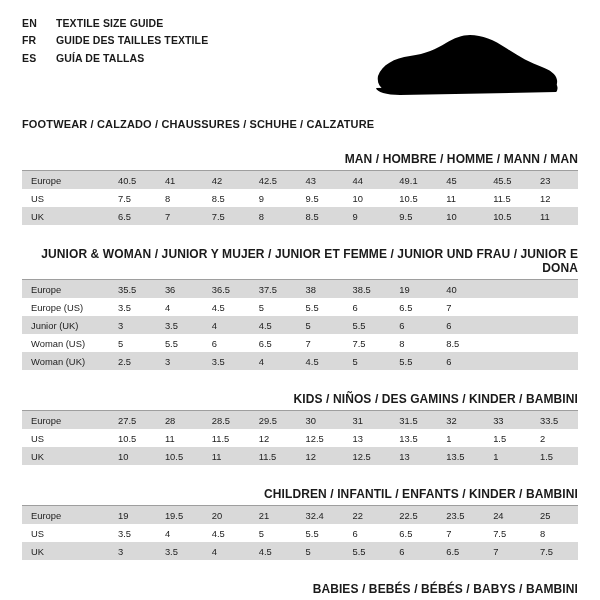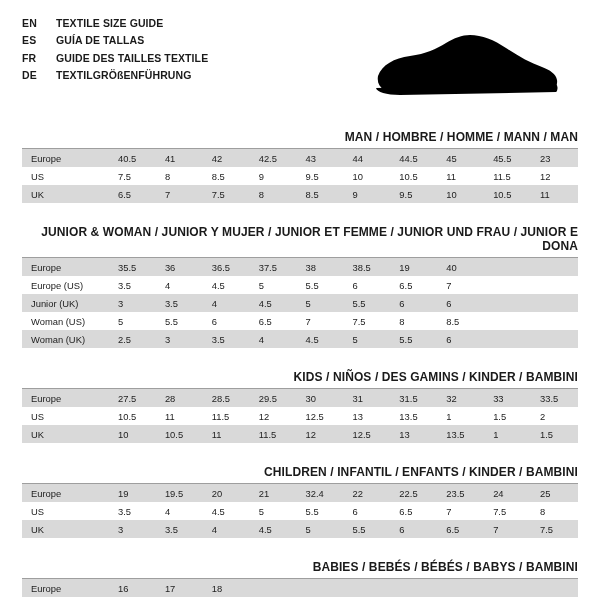--- a/index.html
+++ b/index.html
@@ -108,57 +108,54 @@
 <div class="page">
 
   <div class="header">
     <table class="lang-table">
       <tbody id="lang-rows">
           <tr>
             <td class="lang-code">EN</td>
             <td class="lang-name">TEXTILE SIZE GUIDE</td>
           </tr>
           <tr>
-            <td class="lang-code">ES</td>
-            <td class="lang-name">GUÍA DE TALLAS</td>
-          </tr>
-          <tr>
             <td class="lang-code">FR</td>
             <td class="lang-name">GUIDE DES TAILLES TEXTILE</td>
           </tr>
           <tr>
-            <td class="lang-code">DE</td>
-            <td class="lang-name">TEXTILGRÖßENFÜHRUNG</td>
+            <td class="lang-code">ES</td>
+            <td class="lang-name">GUÍA DE TALLAS</td>
           </tr>
         </tbody>
     </table>
     <div class="shoe-wrap">
       <svg viewBox="0 0 190 72" width="190" height="72" aria-hidden="true">
         <path fill="#000000" d="M8 44 C12 33 24 26 40 24 C56 22 66 17 76 11 C84 6 92 3 100 3 C112 3 124 8 136 16 C148 24 160 31 172 35 C180 38 186 42 187 48 C188 54 184 58 176 59 L30 61 C16 61 6 56 8 44 Z"></path>
         <path fill="#000000" d="M6 56 L186 52 C188 54 188 58 186 60 L30 63 C16 63 7 60 6 56 Z"></path>
       </svg>
     </div>
   </div>
 
+  <div class="section-title">FOOTWEAR / CALZADO / CHAUSSURES / SCHUHE / CALZATURE</div>
 
   <div id="blocks-container">
       <div class="block">
         <div class="block-title">MAN / HOMBRE / HOMME / MANN / MAN</div>
         <div class="rule"></div>
         <table class="sizes">
           <tbody>
             <tr class="shaded">
               <td class="label">Europe</td>
               <td>40.5</td>
               <td>41</td>
               <td>42</td>
               <td>42.5</td>
               <td>43</td>
               <td>44</td>
-              <td>44.5</td>
+              <td>49.1</td>
               <td>45</td>
               <td>45.5</td>
               <td>23</td>
             </tr>
             <tr class="plain">
               <td class="label">US</td>
               <td>7.5</td>
               <td>8</td>
               <td>8.5</td>
               <td>9</td>

